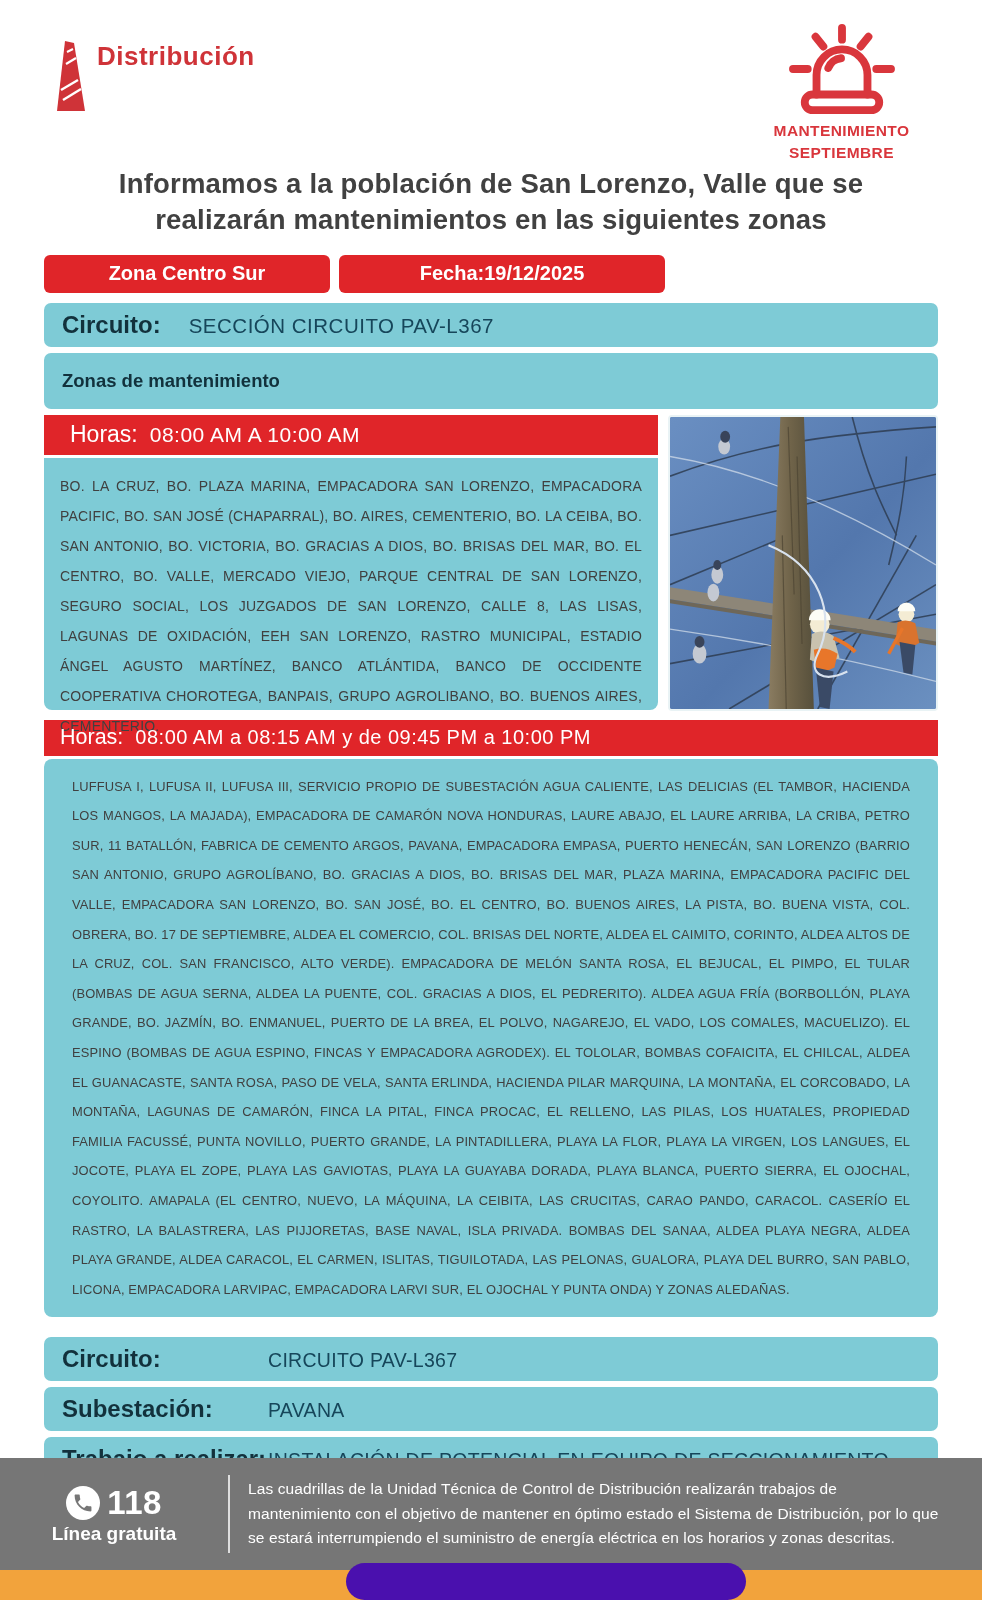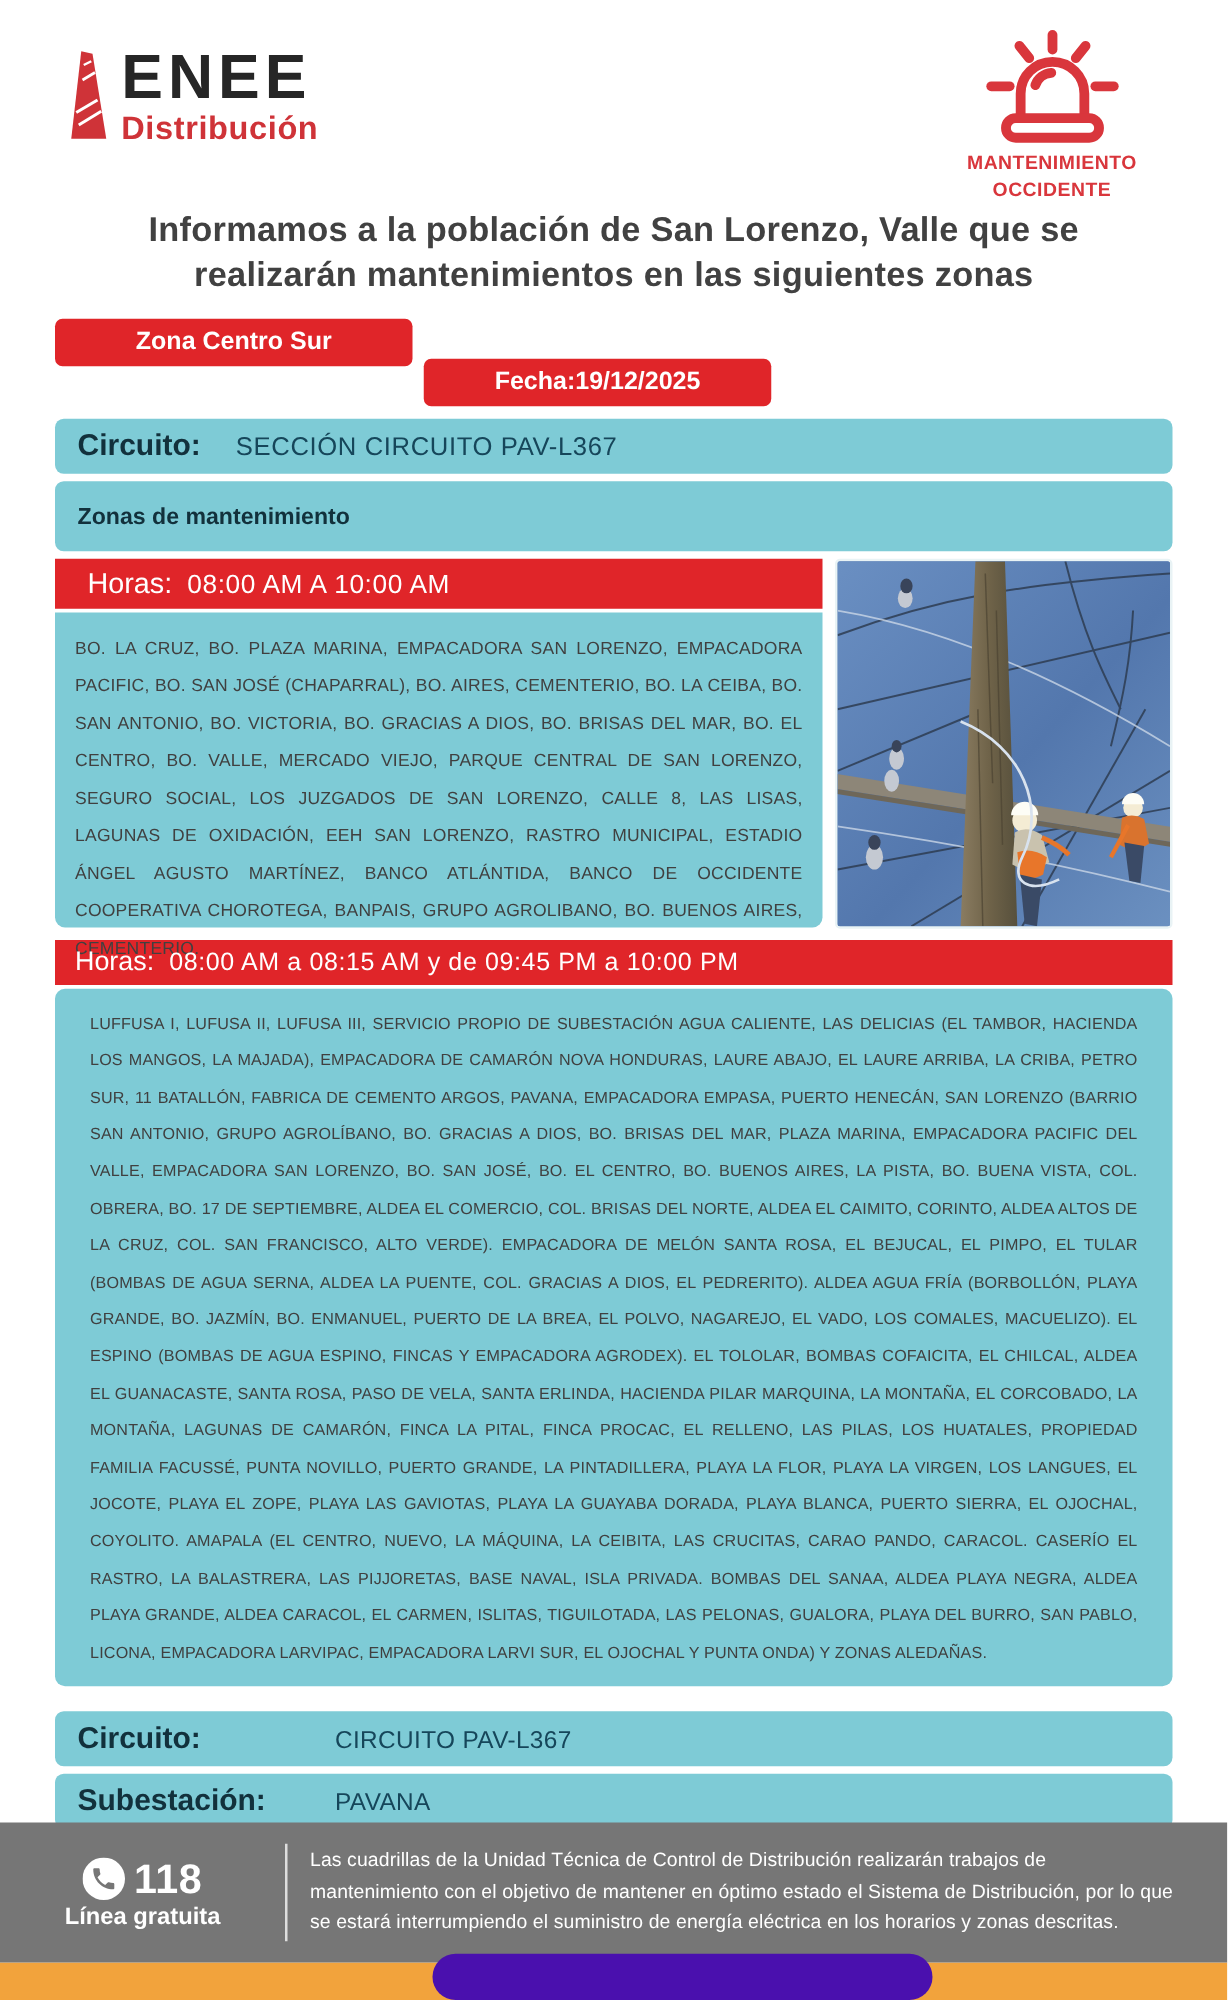--- a/index.html
+++ b/index.html
@@ -23,21 +23,21 @@
 
   
   .heading { text-align:center; font-size:27.5px; font-weight:bold; color:#414141;
              line-height:1.32; margin:4px 6px 16px 6px; letter-spacing:0.2px; }
 
   
   .meta-row { display:flex; gap:9px; margin-bottom:10px; }
   .chip { background:#e02529; color:#ffffff; font-weight:bold; font-size:20px; height:38px;
           display:flex; align-items:center; justify-content:center; border-radius:6px; }
   .chip-zone { width:286px; }
-  .chip-date { width:278px;margin-top:32px; }
+  .chip-date { width:326px; }
 
   
   .bar { background:#7ecbd6; border-radius:7px; margin-bottom:6px; padding:8px 18px;
          display:flex; align-items:baseline; }
   .bar .label { font-weight:bold; color:#12313c; font-size:24px; white-space:nowrap; }
   .bar .value { color:#16465a; font-size:20.5px; letter-spacing:0.5px; }
   .circuit-bar .value { margin-left:28px; }
   .zones-bar { padding:17px 18px; }
   .zones-bar .label { font-size:18.5px; }
 
@@ -96,21 +96,20 @@
         <span class="logo-tower">
           <svg viewBox="0 0 38 76">
             <polygon points="13,3 22,5 33,73 5,73" fill="#cf3338"></polygon>
             <line x1="9" y1="52" x2="26" y2="42" stroke="#ffffff" stroke-width="2.4"></line>
             <line x1="11" y1="62" x2="29" y2="51" stroke="#ffffff" stroke-width="2.4"></line>
             <line x1="14" y1="26" x2="24" y2="20" stroke="#ffffff" stroke-width="2.2"></line>
             <line x1="15" y1="14" x2="21" y2="11" stroke="#ffffff" stroke-width="2"></line>
           </svg>
         </span>
         <span class="logo-text">
-          <div class="logo-main">ENEE</div>
           <div class="logo-sub">Distribución</div>
         </span>
       </div>
 
       <div class="badge">
         <span>
           <svg viewBox="0 0 120 100">
             <g stroke="#d9363c" stroke-width="8" stroke-linecap="round" fill="none">
               <line x1="60" y1="6" x2="60" y2="18"></line>
               <line x1="33" y1="15" x2="41" y2="25"></line>
@@ -118,21 +117,21 @@
               <line x1="10" y1="48" x2="25" y2="48"></line>
               <line x1="110" y1="48" x2="95" y2="48"></line>
               <path d="M34 74 L34 54 A26 26 0 0 1 86 54 L86 74" stroke-linejoin="round"></path>
               <path d="M46 47 A15 15 0 0 1 59 37"></path>
               <rect x="22" y="74" width="76" height="16" rx="8"></rect>
             </g>
           </svg>
         </span>
         <div class="badge-text">
           <div>MANTENIMIENTO</div>
-          <div>OCCIDENTE</div>
+          <div>SEPTIEMBRE</div>
         </div>
       </div>
     </div>
 
     <div class="heading">Informamos a la población de San Lorenzo, Valle que se realizarán mantenimientos en las siguientes zonas</div>
 
     <div class="meta-row">
       <div class="chip chip-zone">Zona Centro Sur</div>
       <div class="chip chip-date">Fecha:19/12/2025</div>
     </div>

